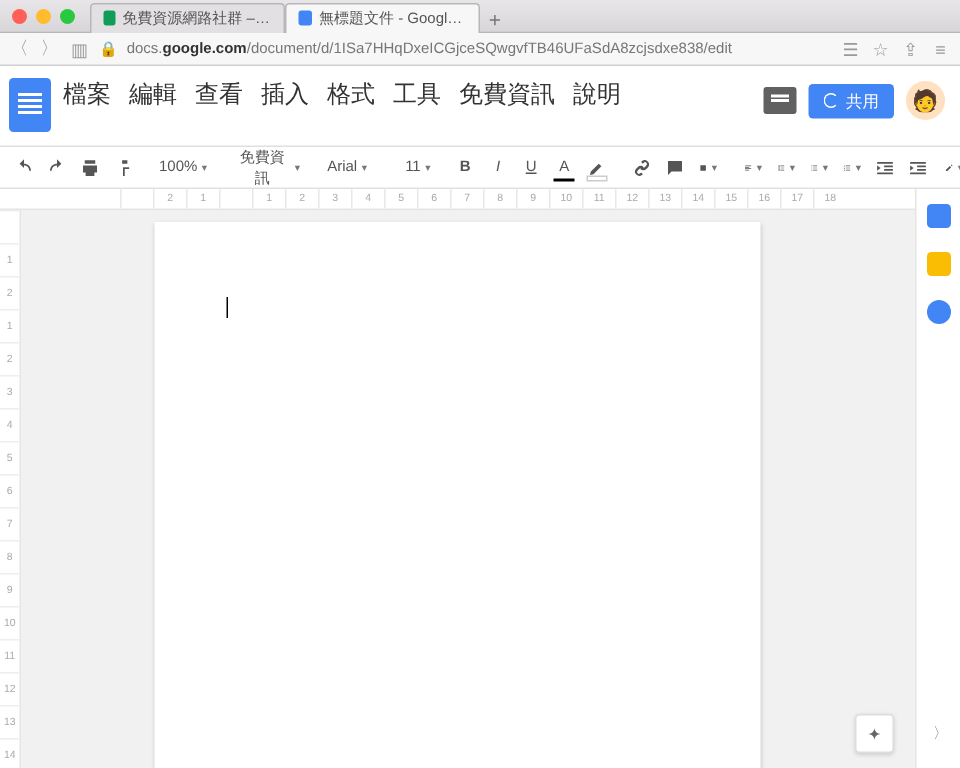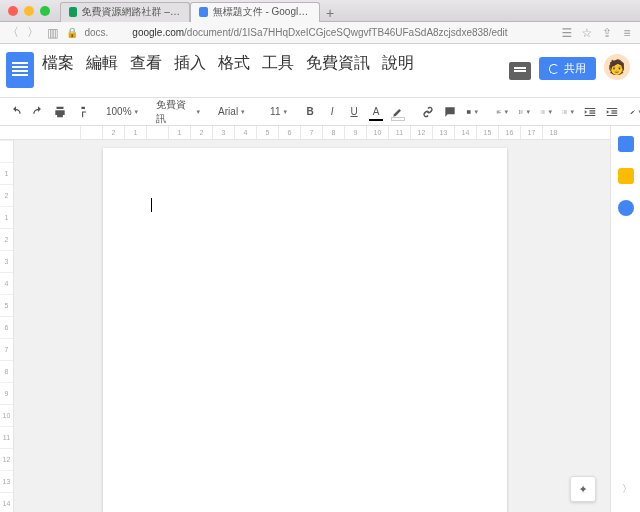--- a/index.html
+++ b/index.html
@@ -15,40 +15,40 @@
   .btab.active{ background:#f7f7f7; }
   .btab .fav{ width:10px;height:10px;border-radius:2px;display:inline-block;}
   .fav.g{background:#0f9d58;} .fav.b{background:#4285f4;}
   .btab span{ white-space:nowrap; overflow:hidden; text-overflow:ellipsis; }
   .newtab{ width:20px; text-align:center; color:#777; font-size:14px; line-height:18px;}
 
   .addrbar { height:22px; background:#f7f7f7; border-bottom:1px solid #cfcfcf; display:flex; align-items:center; padding:0 6px; gap:6px; }
   .nbtn{ width:14px; text-align:center; color:#9a9a9a; font-size:12px;}
   .lock{ color:#0a8f3c; font-size:10px;}
   .url{ flex:1; font-size:10px; color:#777; white-space:nowrap; overflow:hidden; }
-  .url b{ color:#333; font-weight:400;margin-left:24px;}
+  .url b{ color:#333; font-weight:700;}
   .ricon{ width:14px; text-align:center; color:#9a9a9a; font-size:12px;}
 
   
   .dochdr{ height:54px; background:#fff; display:flex; align-items:flex-start; padding:6px 10px 0 6px; border-bottom:1px solid #e0e0e0;}
   .doclogo{ width:28px;height:36px;background:#4285f4;border-radius:3px;position:relative;margin-right:8px;margin-top:2px;}
   .doclogo::before{content:"";position:absolute;left:6px;right:6px;top:10px;height:2px;background:#fff;box-shadow:0 4px 0 #fff,0 8px 0 #fff,0 12px 0 #fff;}
   .titlearea{ flex:1; }
   .doctitle{ font-size:15px; color:#777; font-style:italic; padding:2px 0;}
   .menus{ display:flex; gap:12px; font-size:16px; color:#333; margin-top:3px;}
   .menus span{ cursor:default;}
-  .hdractions{ display:flex; align-items:flex-end; gap:8px; margin-top:4px;}
+  .hdractions{ display:flex; align-items:center; gap:8px; margin-top:4px;}
   .cmt{ width:22px;height:18px;background:#616161;border-radius:2px;position:relative;}
   .cmt::after{content:"";position:absolute;left:5px;right:5px;top:5px;height:2px;background:#fff;box-shadow:0 3px 0 #fff;}
   .share{ background:#4285f4;color:#fff;font-size:11px;padding:4px 10px;border-radius:3px;display:flex;align-items:center;gap:5px;}
   .share::before{content:"";width:8px;height:8px;border:1.5px solid #fff;border-radius:50%;border-right-color:transparent;}
   .avatar{ width:26px;height:26px;border-radius:50%;background:#ffe0c0;display:flex;align-items:center;justify-content:center;font-size:14px;}
 
   
-  .toolbar{ height:28px; background:#fff; border-bottom:1px solid #e0e0e0; display:flex; align-items:center; padding:0 6px; gap:2px; font-size:10px; color:#555;}
+  .toolbar{ height:28px; background:#fff; border-bottom:1px solid #e0e0e0; display:flex; align-items:center; padding:0 6px; gap:2px; font-size:10px; color:#555;text-align:center;}
   .tb{ min-width:20px; height:20px; display:flex; align-items:center; justify-content:center; border-radius:2px;}
   .sep{ width:1px; height:16px; background:#e0e0e0; margin:0 3px;}
   .dd{ display:flex; align-items:center; gap:3px; padding:0 4px; height:20px;}
   .dd::after{content:"▾"; font-size:7px; color:#777;}
   .sw{ width:14px;height:14px;}
   .txtcolor{position:relative;} .txtcolor::after{content:"";position:absolute;bottom:1px;left:3px;right:3px;height:2px;background:#000;}
   .hlcolor{position:relative;} .hlcolor::after{content:"";position:absolute;bottom:1px;left:3px;right:3px;height:2px;background:#fff;border:1px solid #ccc;}
   .toolbar .flex{flex:1;}
   svg{display:block;}
 

